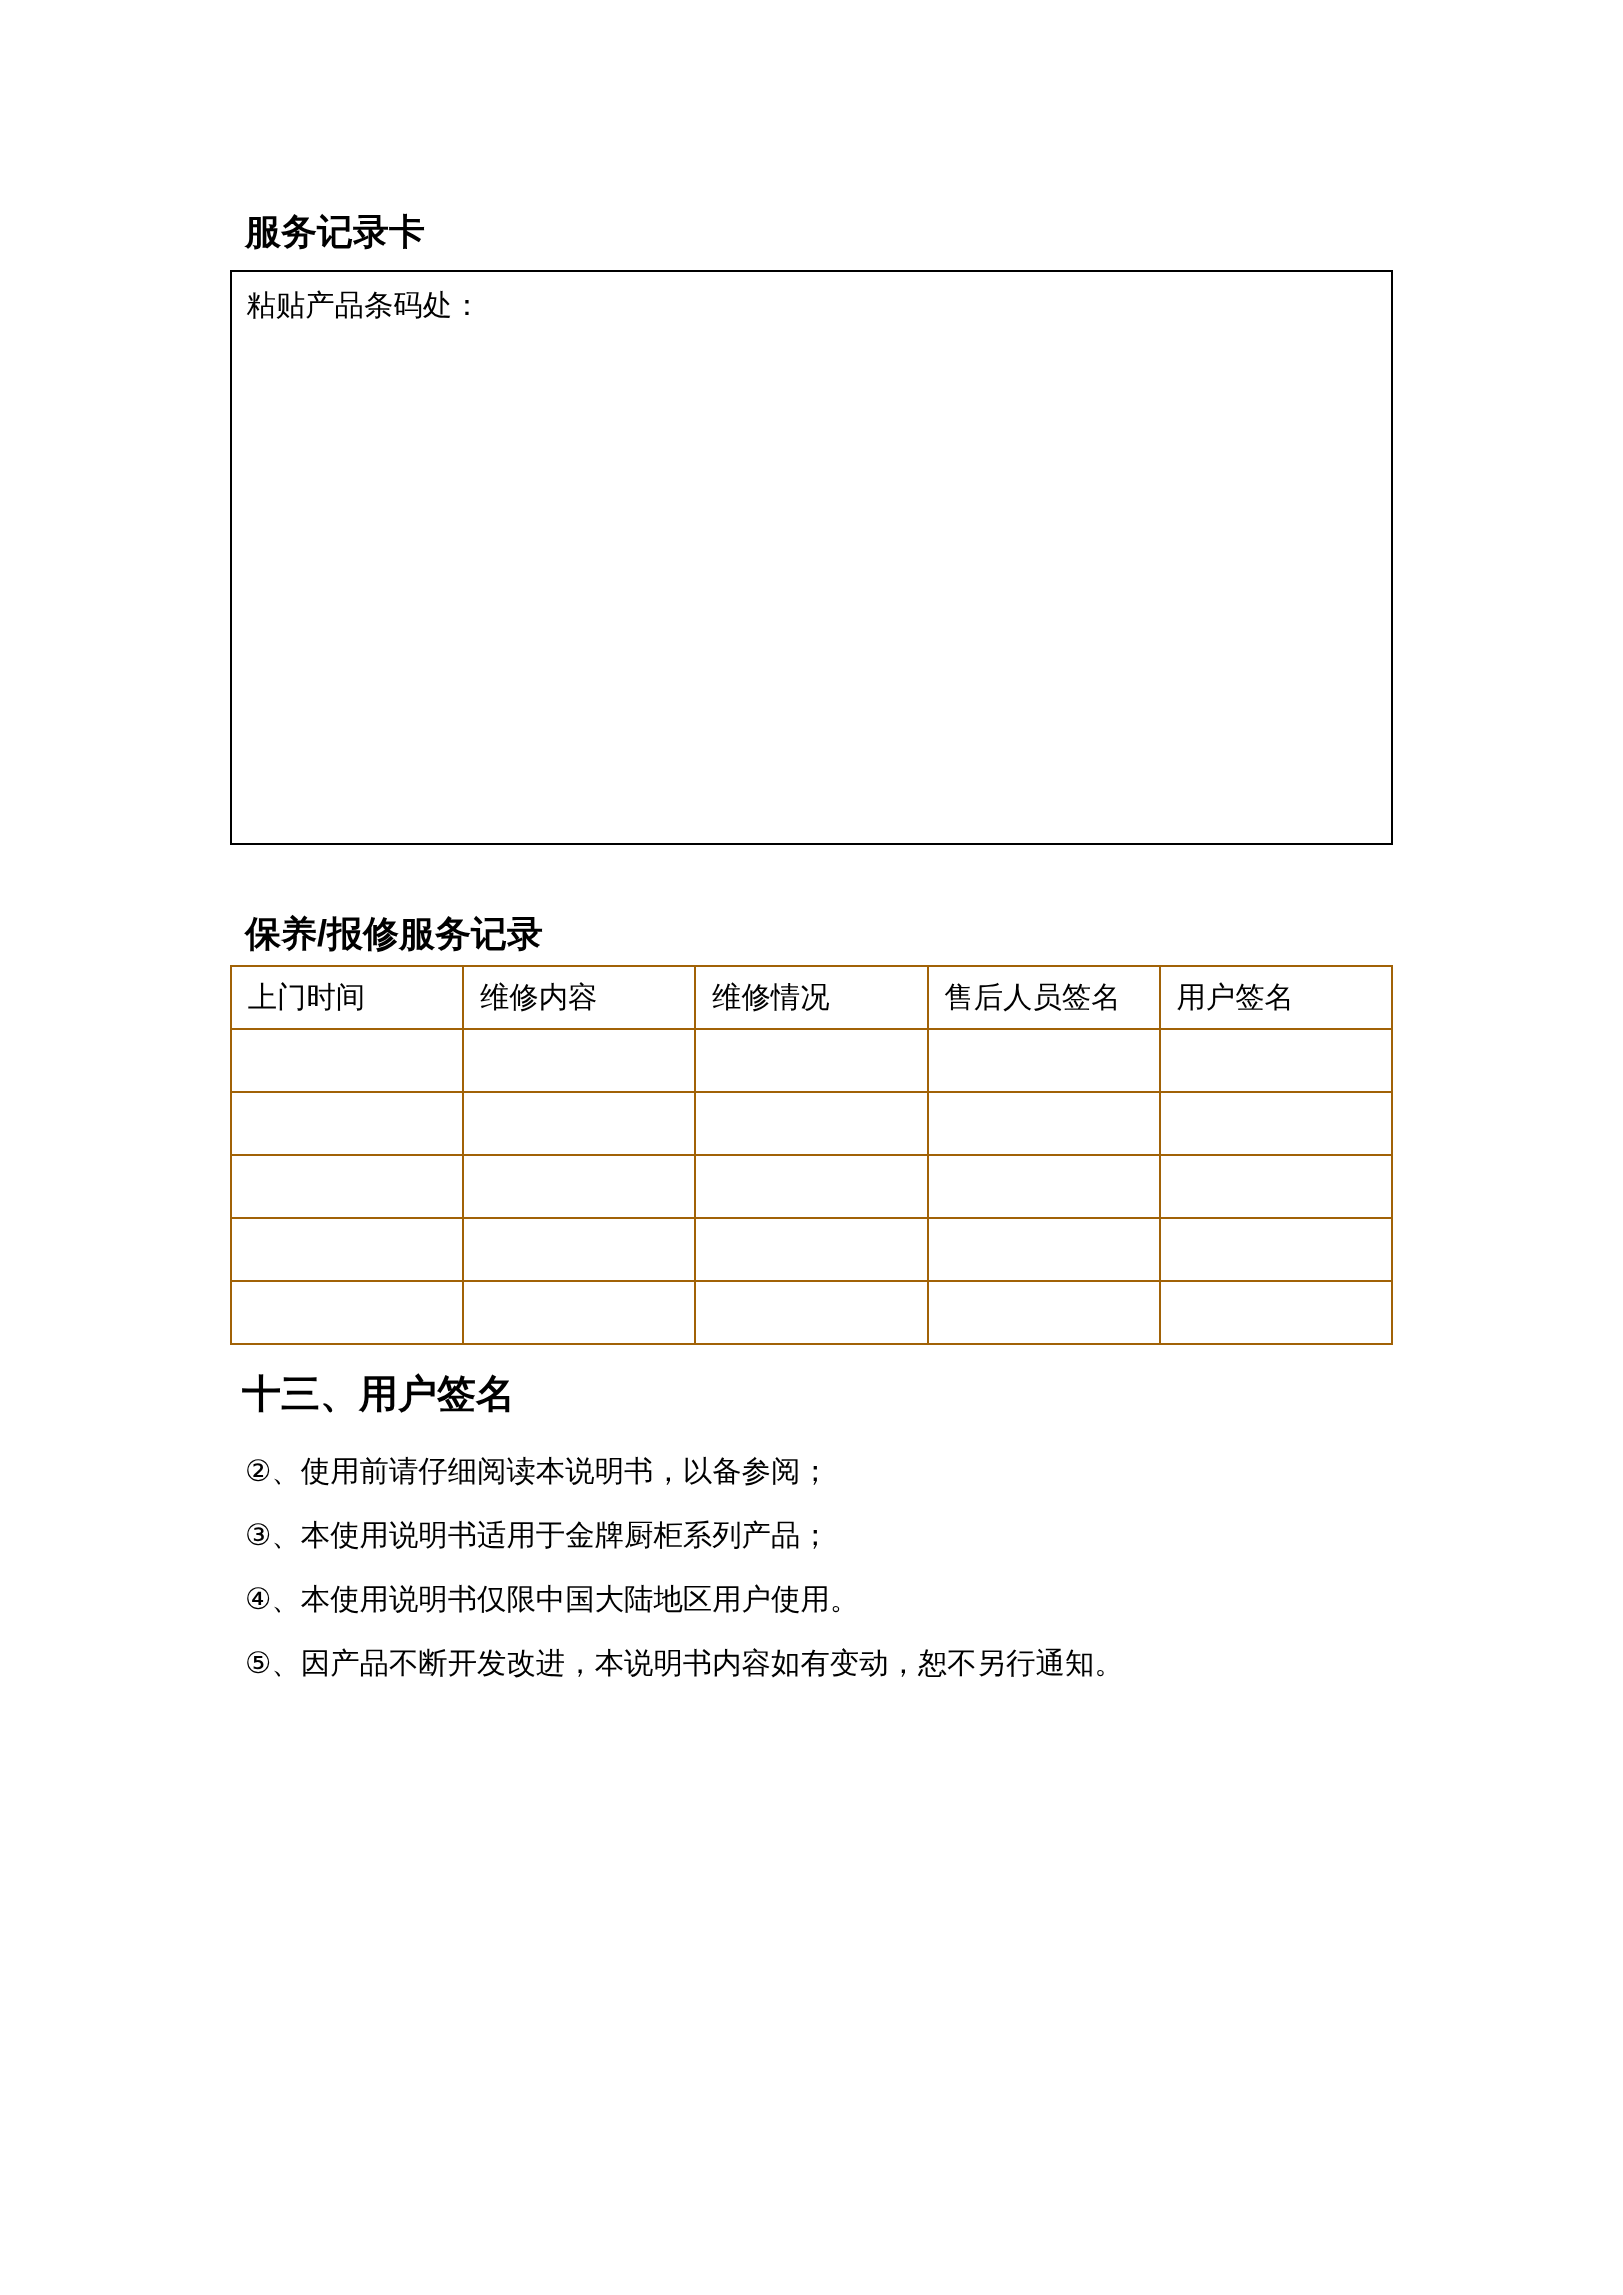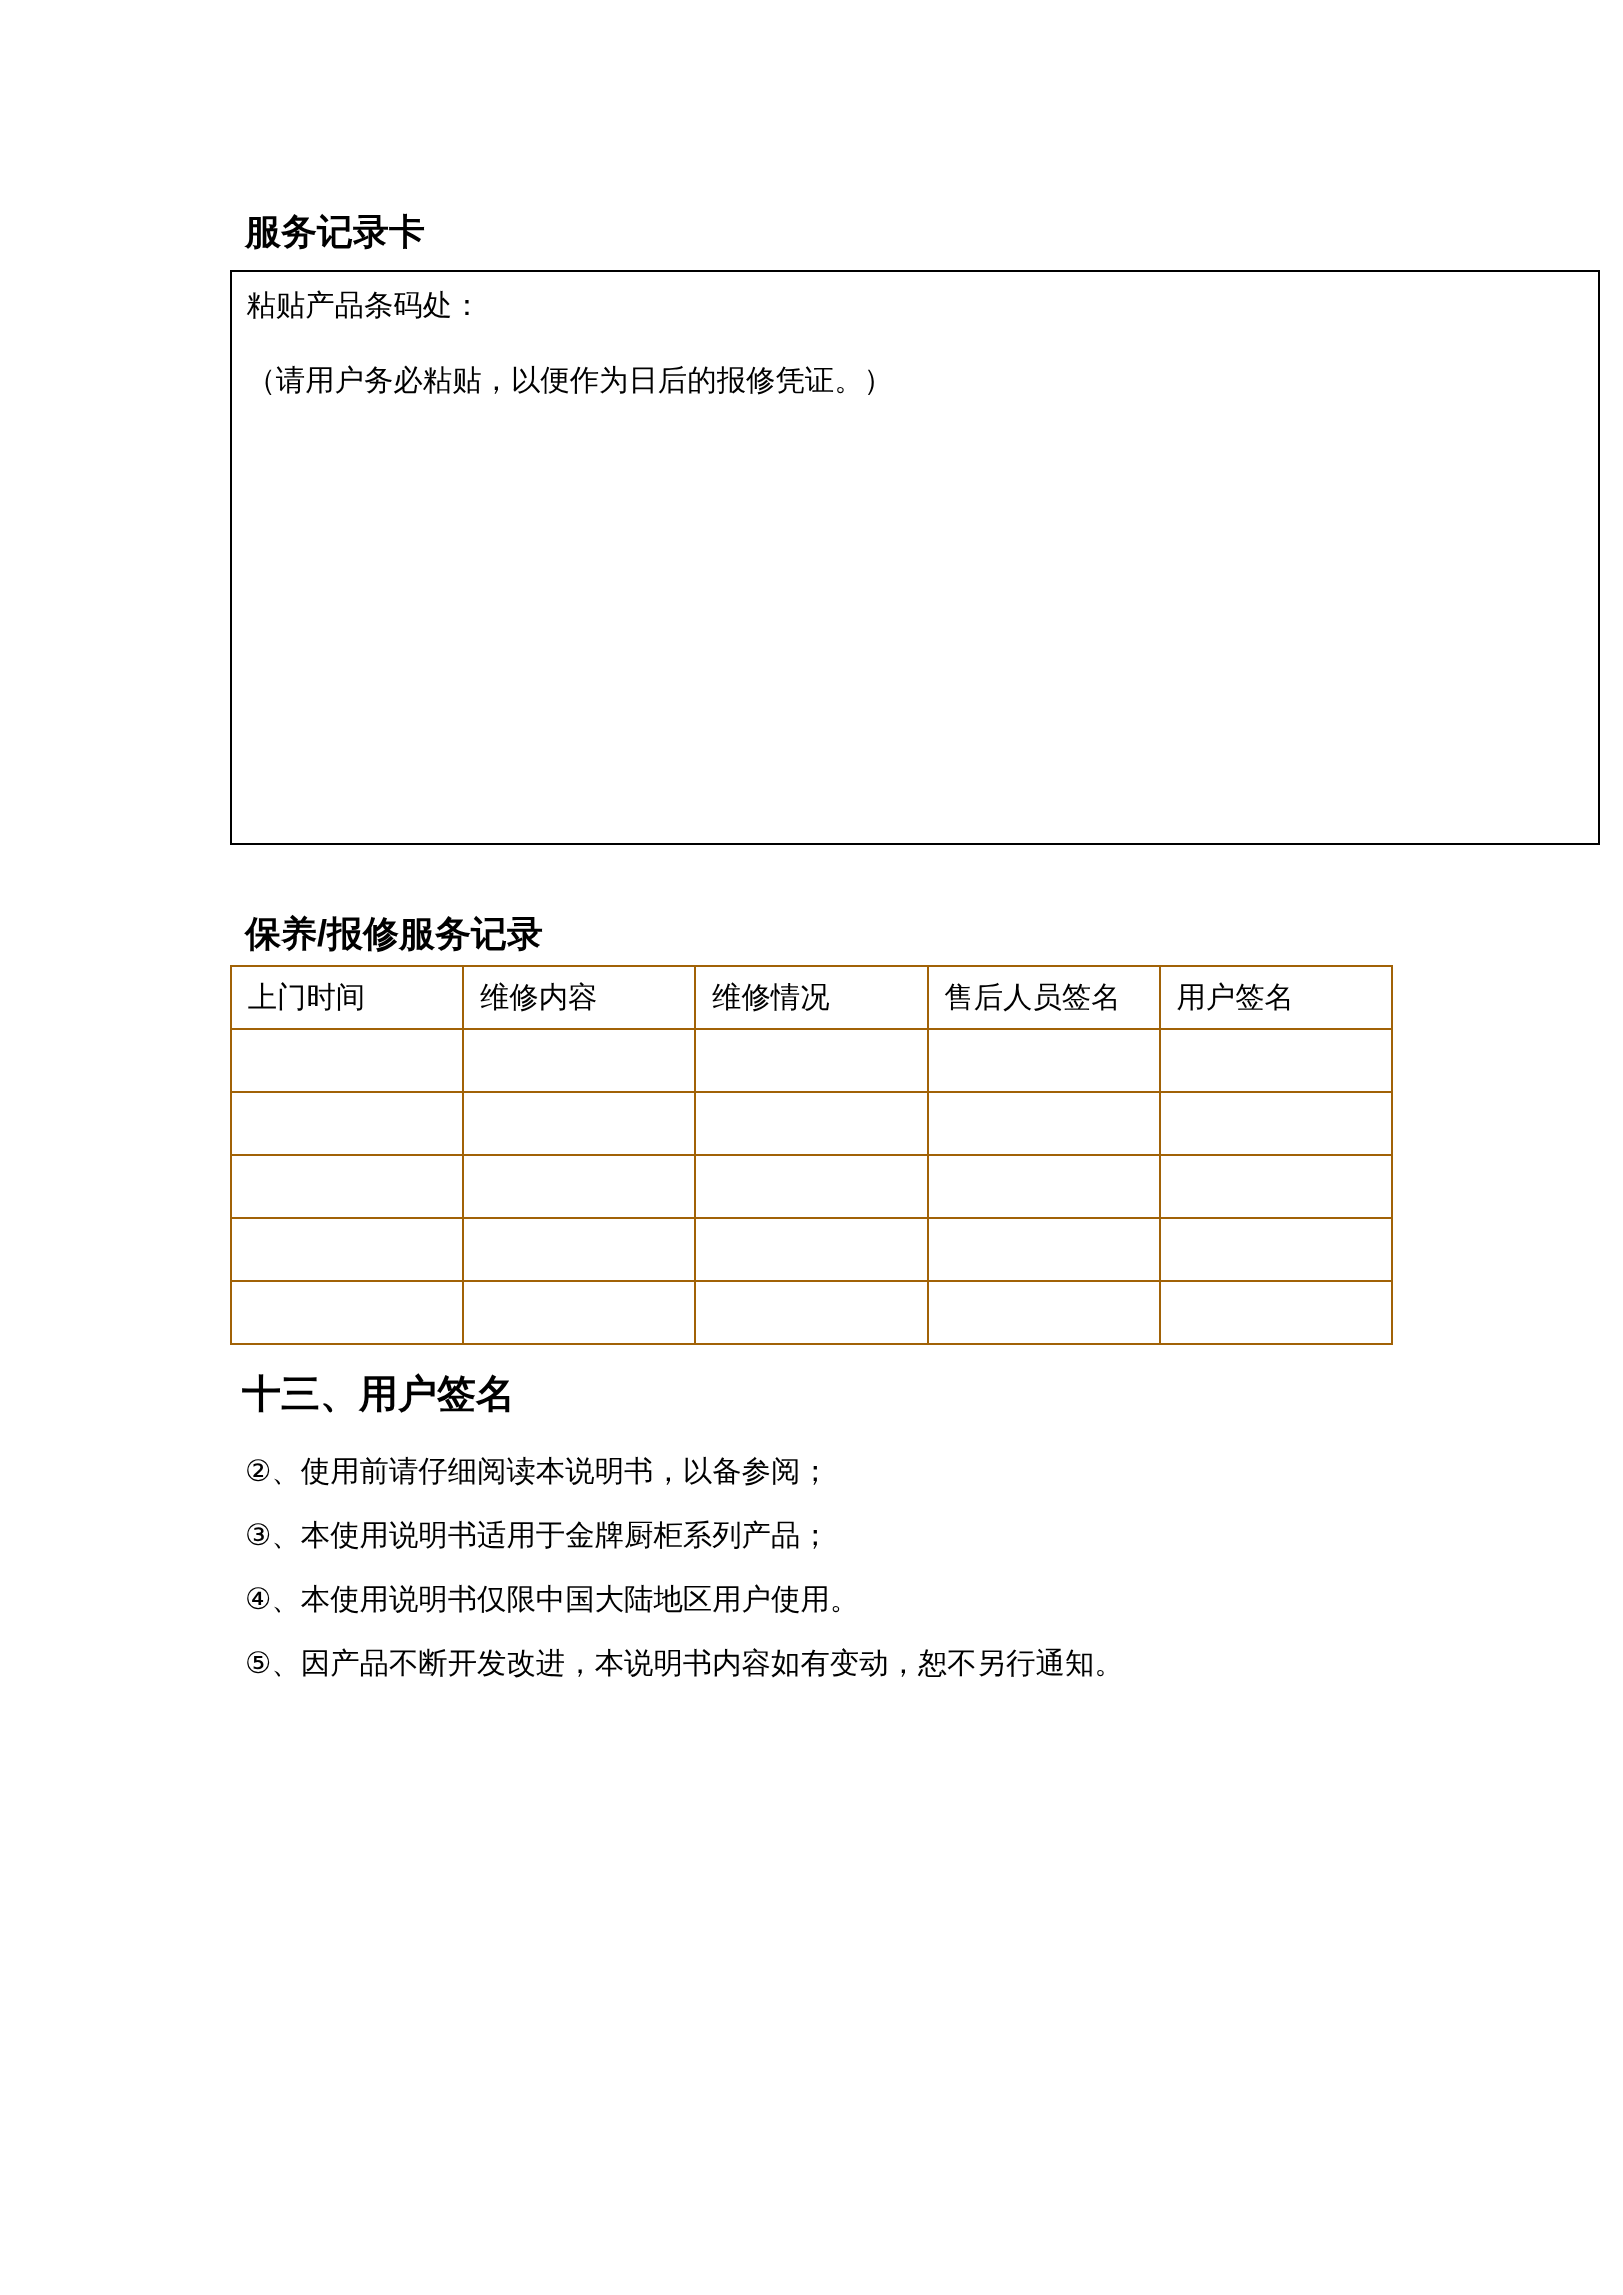--- a/index.html
+++ b/index.html
@@ -19,21 +19,21 @@
     font-size: 36px;
     font-weight: bold;
     line-height: 34px;
     white-space: nowrap;
   }
   #service-card-title { top: 215px; }
   .barcode-box {
     position: absolute;
     left: 230px;
     top: 270px;
-    width: 1370px;
+    width: 1163px;
     height: 575px;
     border: 2px solid #000000;
     padding: 15.7px 13px 0 14.4px;
   }
   .barcode-box p {
     font-size: 29.4px;
     line-height: 34px;
     white-space: nowrap;
   }
   .barcode-box .note { margin-top: 41px; }
@@ -81,21 +81,20 @@
 </style>
 </head>
 <body>
 
 <div class="page">
 
   <h2 class="sec-title" id="service-card-title">服务记录卡</h2>
 
   <div class="barcode-box">
     <p>粘贴产品条码处：</p>
-    <p class="note">（请用户务必粘贴，以便作为日后的报修凭证。）</p>
   </div>
 
   <h2 class="sec-title" id="service-record-title">保养/报修服务记录</h2>
 
   <table class="service-table">
     <colgroup>
       <col style="width:20%">
         <col style="width:20%">
         <col style="width:20%">
       <col style="width:20%">

